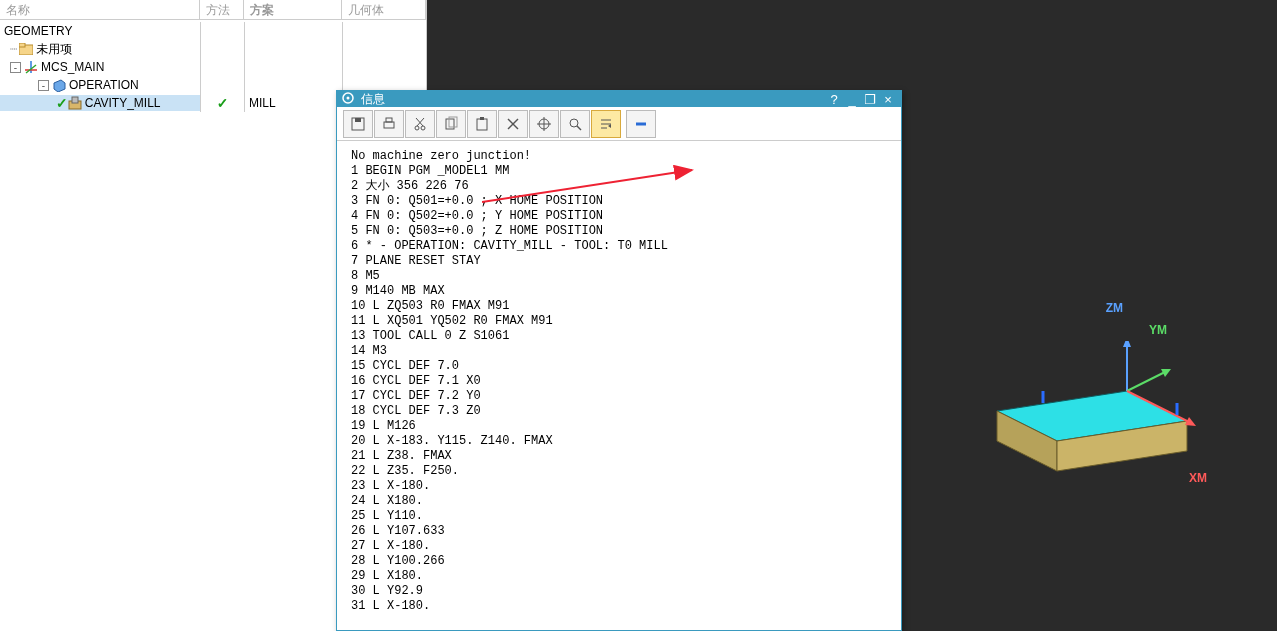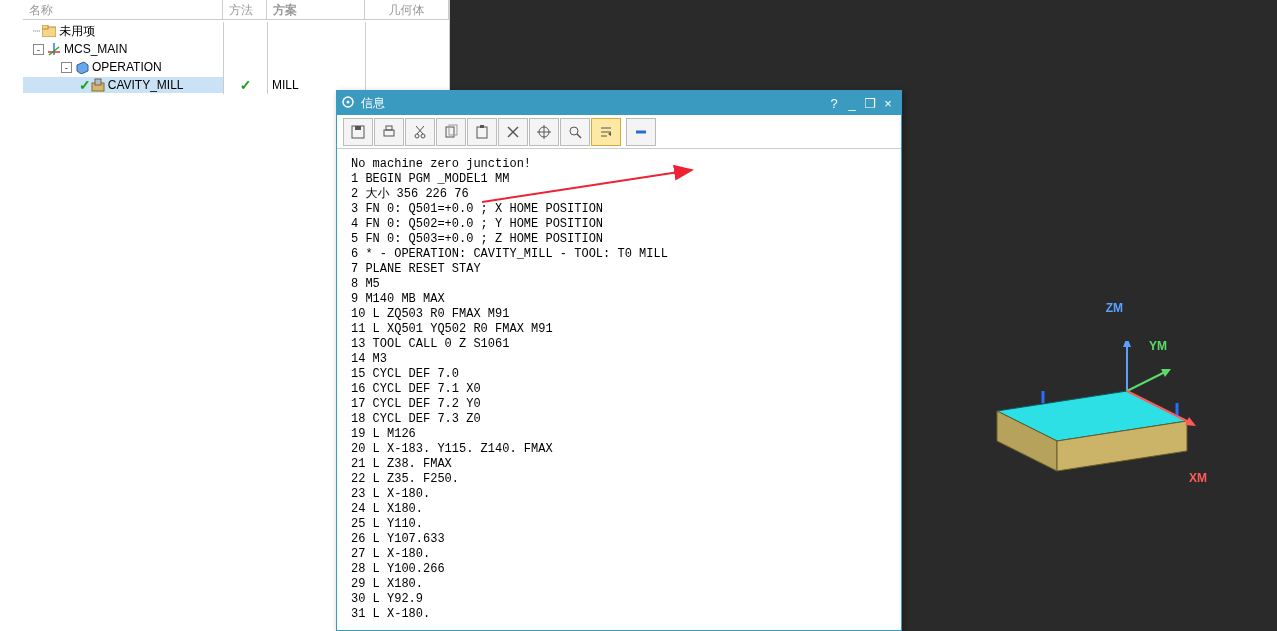--- a/index.html
+++ b/index.html
@@ -1,71 +1,79 @@
 <!DOCTYPE html>
 <html><head>
 <meta charset="utf-8">
 <style>
   * { box-sizing: border-box; margin: 0; padding: 0; }
   html, body { width: 1277px; height: 631px; font-family: "Microsoft YaHei", Arial, sans-serif; font-size: 12px; overflow: hidden; }
-  .root { display: flex; width: 100%; height: 100%; padding-left: 23px; }
+  .root { display: flex; width: 100%; height: 100%; }
   .left-panel { width: 427px; height: 100%; background: #fff; border-right: 1px solid #ccc; position: relative; }
   .tree-header { display: flex; height: 20px; border-bottom: 1px solid #ccc; color: #333; }
   .tree-header .th { border-right: 1px solid #ccc; padding: 2px 6px; white-space: nowrap; overflow: hidden; }
   .th0 { width: 200px; position: relative; }
   .th1 { width: 44px; }
   .th2 { width: 98px; font-weight: bold; }
-  .th3 { flex: 1; text-align: center; }
+  .th3 { flex: 1; }
   .tree { padding-top: 2px; }
   .tree-row { display: flex; align-items: center; height: 18px; }
   .tree-label { display: flex; align-items: center; width: 200px; padding-left: 0; }
   .tree-label.sel { background: #c9e2f5; }
   .col1 { width: 44px; border-left: 1px solid #ccc; height: 18px; display:flex; align-items:center; justify-content:center; }
   .col2 { width: 98px; border-left: 1px solid #ccc; height: 18px; padding-left: 4px; display:flex; align-items:center;text-align:right; }
   .col3 { flex:1; border-left:1px solid #ccc; height:18px; }
   .indent0 { padding-left: 4px; }
   .indent1 { padding-left: 10px; }
   .indent3 { padding-left: 38px; }
   .indent4 { padding-left: 56px; }
   .exp { width: 11px; height: 11px; border: 1px solid #888; line-height: 9px; text-align: center; font-size: 10px; margin-right: 3px; color:#555; display:inline-block; }
   .tree .ico { width: 14px; height: 14px; margin-right: 3px; display:inline-flex; align-items:center; justify-content:center; }
   .dotline { color:#888; margin-right:2px; }
   .check { color: #1a9e1a; font-size: 14px; font-weight: bold; }
   .right-panel { flex: 1; height: 100%; background: #2a2a2a; position: relative; }
   .viewport { position: absolute; inset: 0; background: #2a2a2a; }
   .info-window { position: absolute; left: 336px; top: 90px; width: 566px; height: 541px; background: #fff; border: 1px solid #3a9abf; box-shadow: 2px 2px 6px rgba(0,0,0,.3); }
-  .info-title { height: 24px; background: #3a9abf; color: #fff; display:flex; align-items:center; padding: 0 4px; }
+  .info-title { height: 16px; background: #3a9abf; color: #fff; display:flex; align-items:center; padding: 0 4px; }
   .info-title .ico { margin-right: 6px; }
   .info-title .spacer { flex:1; }
   .info-title .winbtn { width: 18px; text-align:center; cursor:pointer; font-size:13px; }
   .info-toolbar { height: 34px; border-bottom: 1px solid #ccc; display:flex; align-items:center; padding: 0 6px; gap:0; }
   .tb-btn { width: 30px; height: 28px; border: 1px solid #bbb; display:flex; align-items:center; justify-content:center; font-size:14px; margin-right:1px; background:#f4f4f4; }
   .tb-btn.active { background:#fde9a3; border-color:#d8a93c; }
   .info-body { position:relative; height: calc(100% - 58px); }
   .info-text { position:absolute; inset:0; padding: 8px 12px 8px 14px; font-family: "Courier New", monospace; font-size: 12px; line-height: 15px; white-space: pre; overflow-y: scroll; color:#000; }
   .arrow-line { position:absolute; left: 482px; top: 164px; width: 218px; height: 40px; pointer-events:none; z-index:5; }
   .axis-widget { position:absolute; right: 80px; bottom: 130px; width: 220px; height: 200px; }
   .axis-label { position:absolute; font-size:12px; font-weight:bold; }
   .axis-zm { color:#5aa1ff; right: 74px; top: 0; text-align: right; }
-  .axis-ym { color:#5bdc67; right: 30px; top: 38px; }
+  .axis-ym { color:#5bdc67; right: 30px; top: 22px; }
   .axis-xm { color:#ff5a5a; right: -10px; bottom: 16px; }
   .workpiece-svg { position:absolute; left:0; top:40px; }
 </style>
 </head>
 <body>
 
 <div class="root">
   <div class="left-panel">
     <div class="tree-header">
       <div class="th th0"><span style="opacity:.5">名称</span></div>
       <div class="th th1"><span style="opacity:.5">方法</span></div>
       <div class="th th2"><span style="opacity:.5">方案</span></div>
       <div class="th th3"><span style="opacity:.5">几何体</span></div>
     </div>
     <div class="tree">
+      <div class="tree-row">
+        <div class="tree-label indent0">
+            <span>GEOMETRY</span>
+          </div>
+        <div class="col1"></div>
+          <div class="col2"></div>
+          <div class="col3"></div>
+      </div>
       <div class="tree-row">
         <div class="tree-label indent1">
             <span class="dotline">┈</span>
           <span class="ico">
             <svg width="14" height="12">
                 <rect x="0" y="2" width="14" height="10" fill="#f6d58a" stroke="#b88c2e"></rect>
                 <rect x="0" y="0" width="6" height="4" fill="#f6d58a" stroke="#b88c2e"></rect>
               </svg>
           </span>
           <span>未用项</span>

